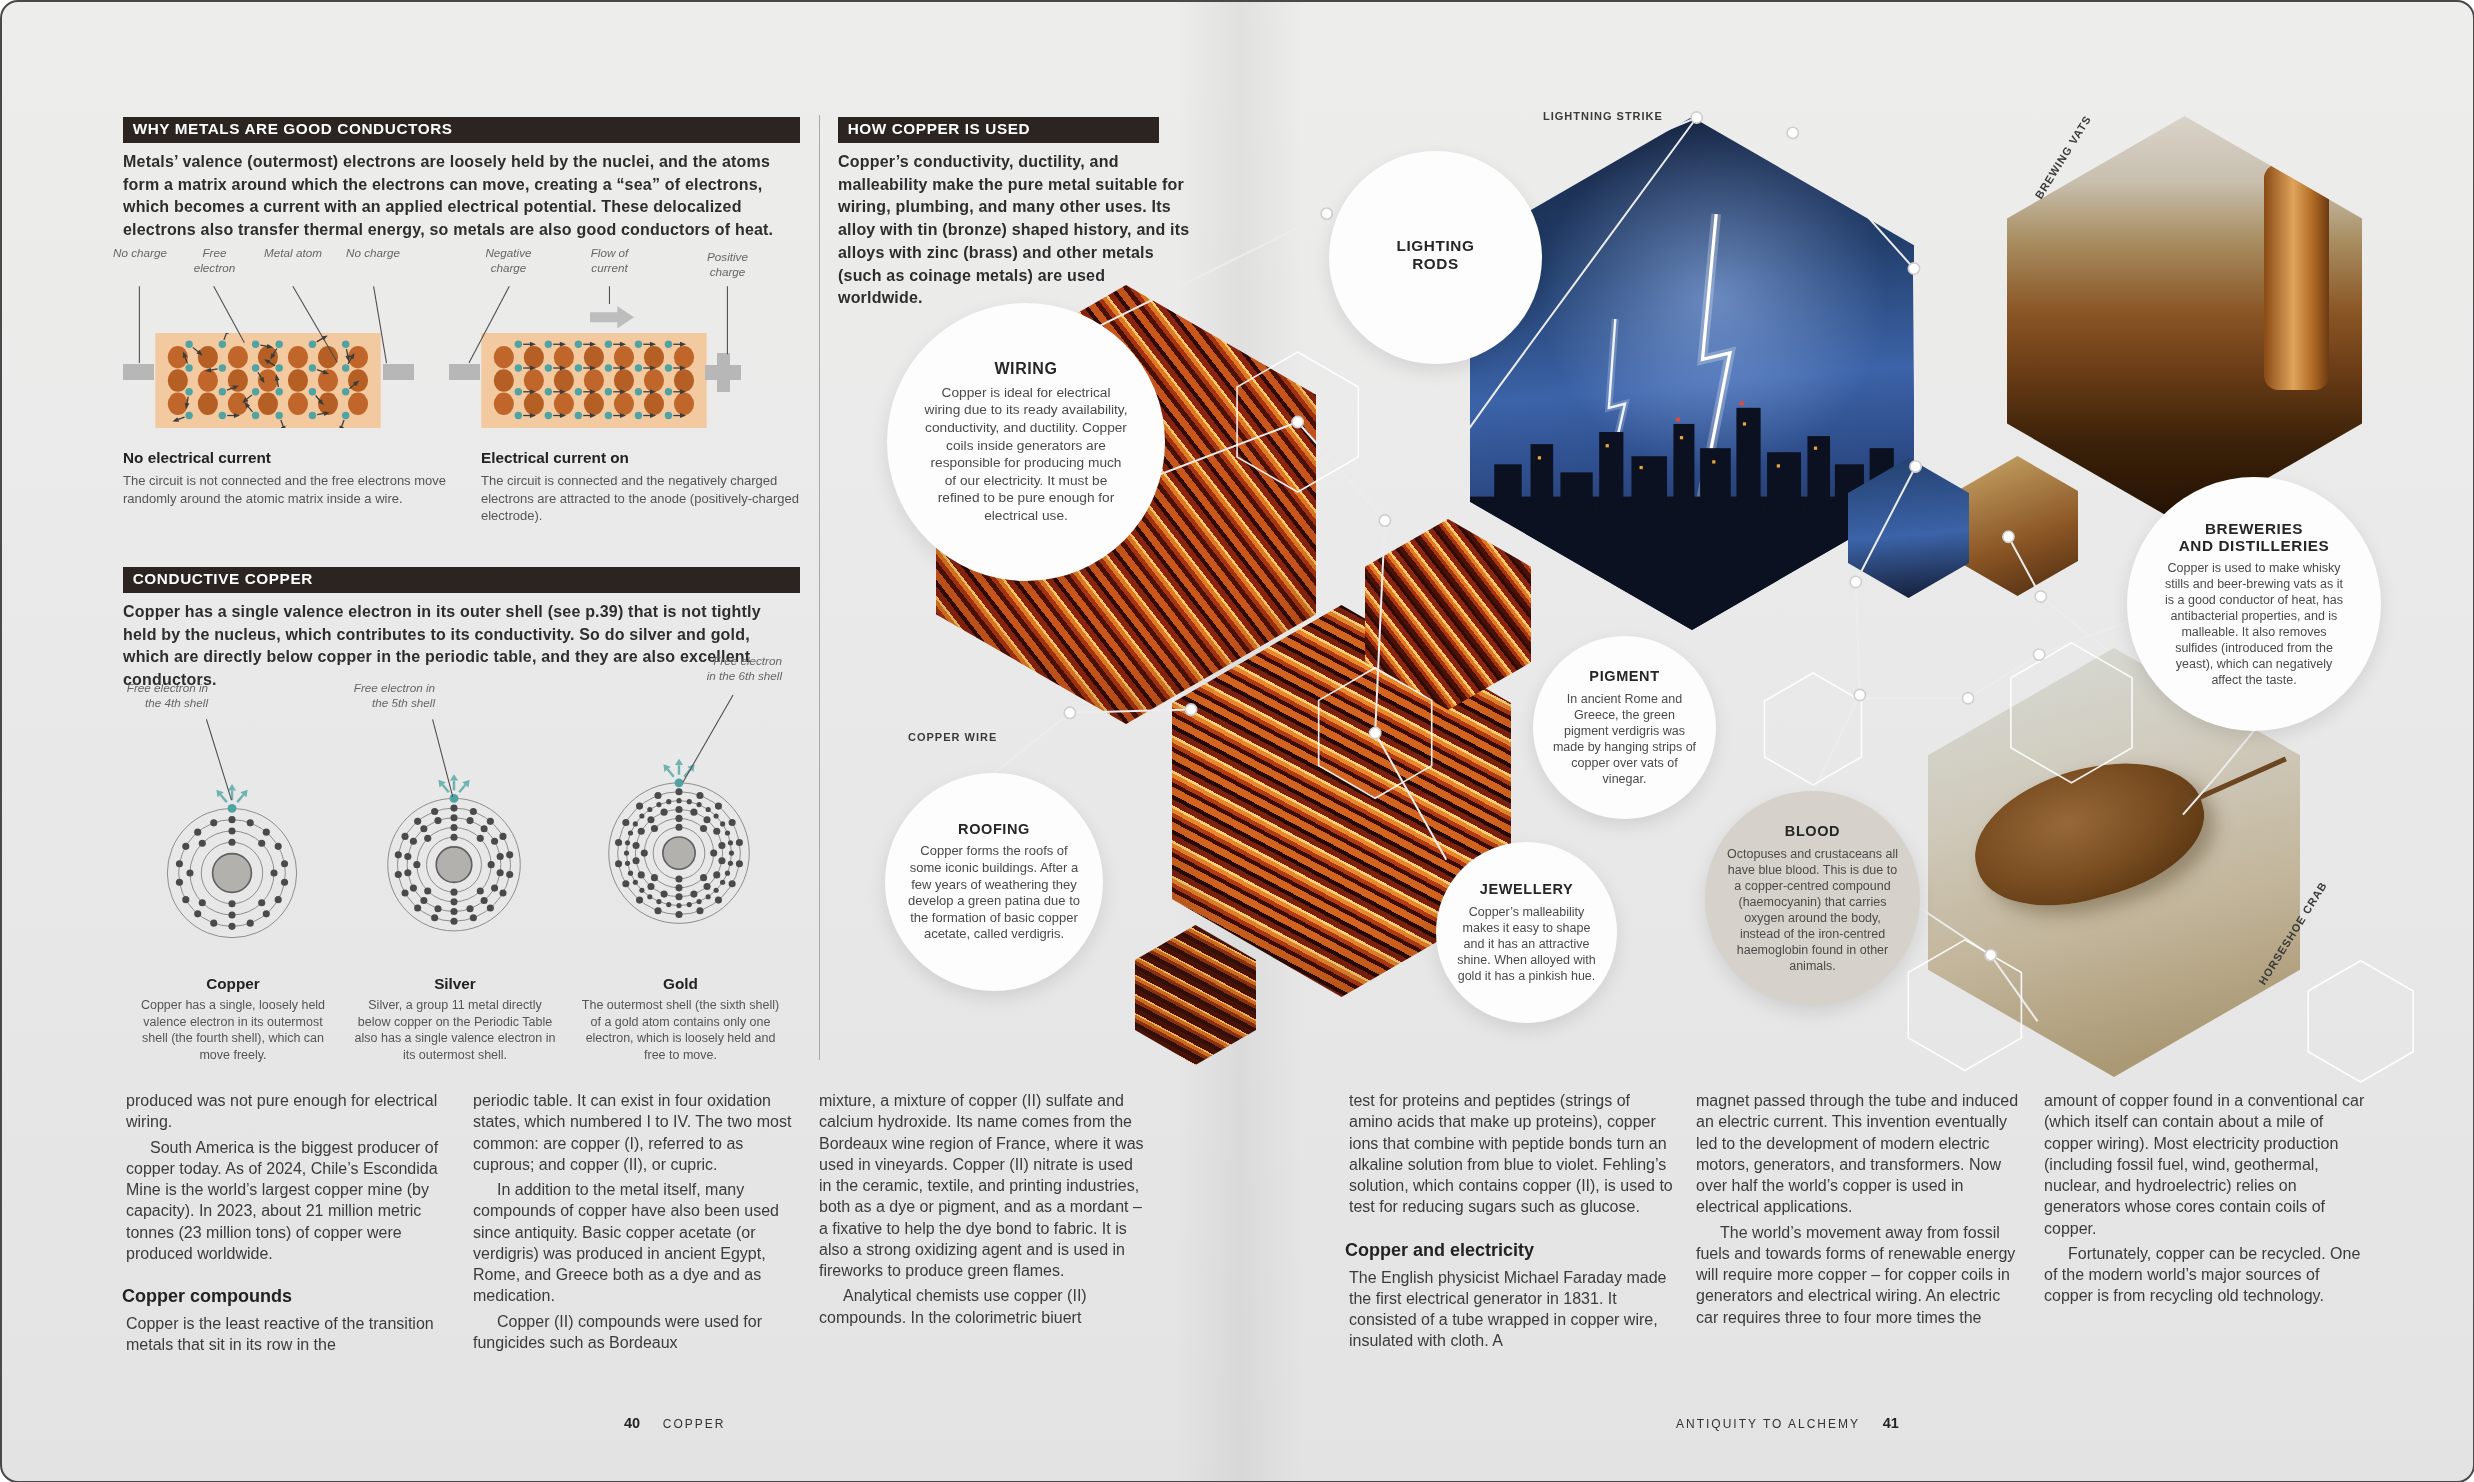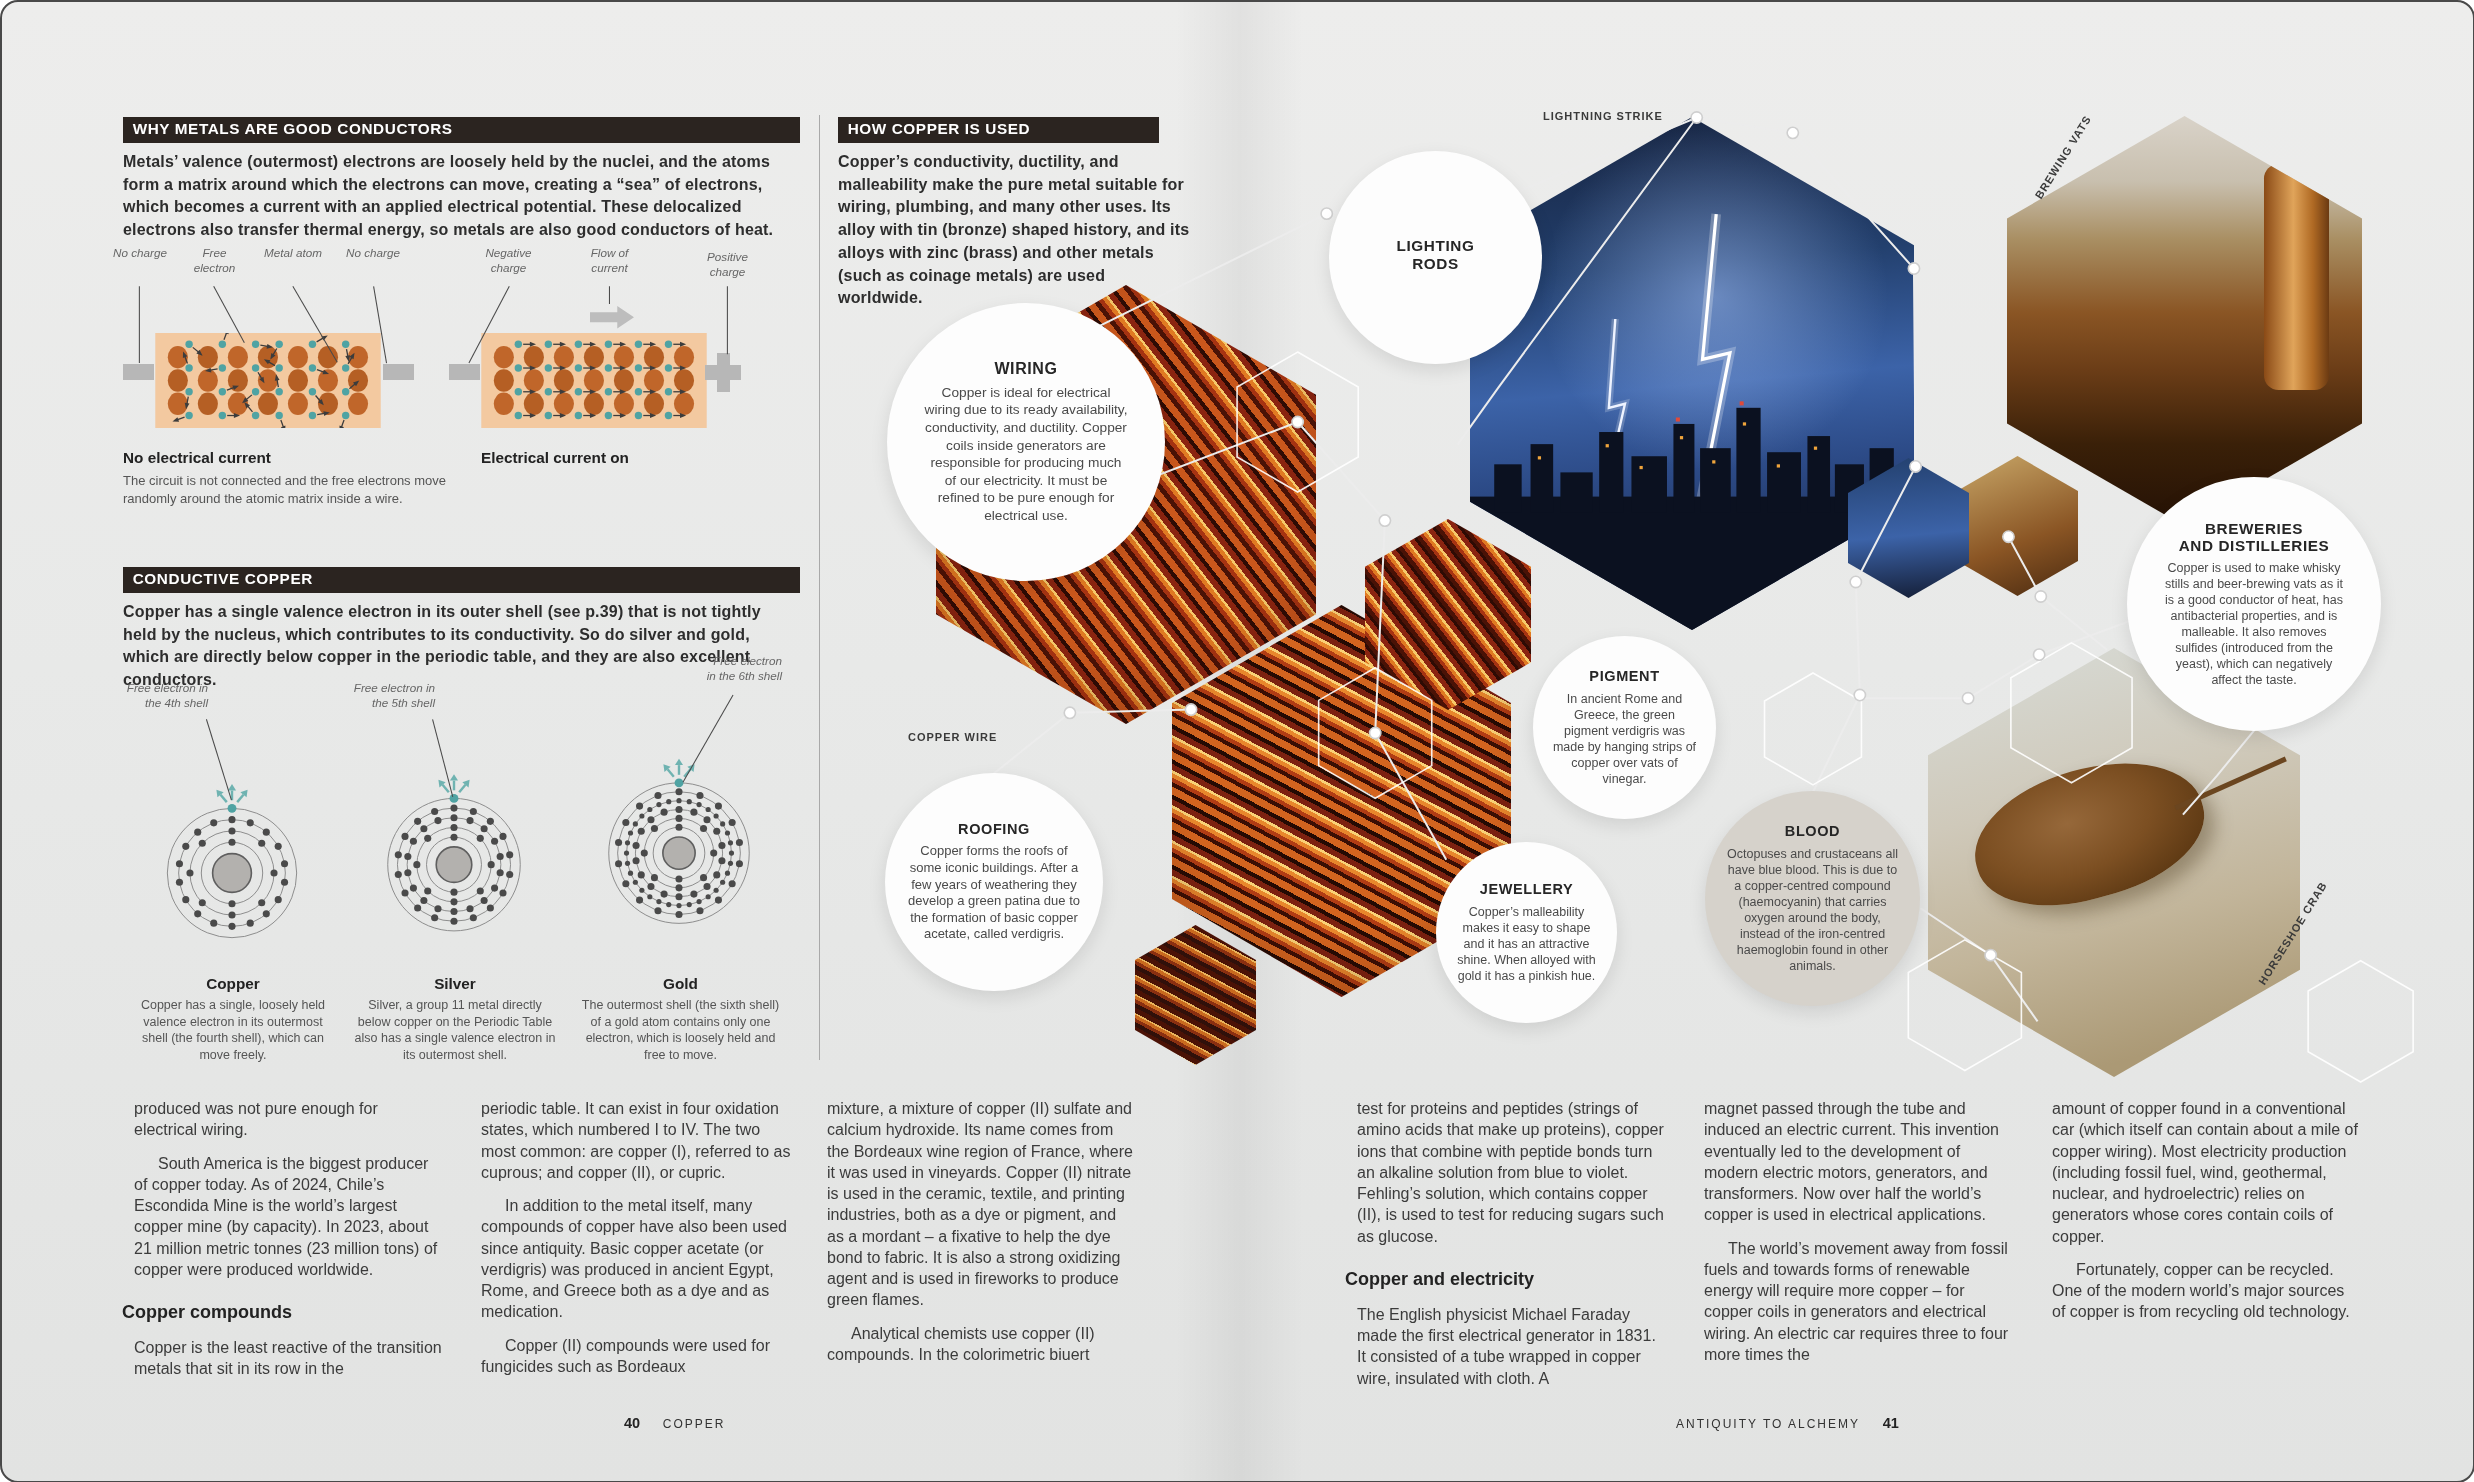--- a/index.html
+++ b/index.html
@@ -22,21 +22,21 @@
   .atom-svg{position:absolute;}
   .pointer-label{position:absolute;font-style:italic;color:#666;font-size:11.7px;line-height:1.3;white-space:pre-line;}
   .hex{position:absolute;clip-path:polygon(50% 0,100% 25%,100% 75%,50% 100%,0 75%,0 25%);}
   .hex-inner{position:absolute;inset:0;}
   .bubble{position:absolute;border-radius:50%;display:flex;flex-direction:column;justify-content:center;
     text-align:center;box-sizing:border-box;background:#fdfdfd;box-shadow:0 6.5px 18px rgba(0,0,0,.10);z-index:10;}
   .b-title{font-weight:700;color:#262626;letter-spacing:0.6px;line-height:1.15;margin-bottom:5.7px;white-space:pre-line;}
   .b-text{color:#4a4a4a;line-height:1.28;}
   .photo-label{position:absolute;font-weight:700;color:#3a3a3a;font-size:11px;letter-spacing:1px;z-index:11;white-space:nowrap;}
   .col{position:absolute;width:334px;color:#3b3b3b;font-size:16px;line-height:1.33;text-align:left;}
-  .col p{margin:12px;}
+  .col p{margin:4px;}
   .col p.ind{text-indent:24px;}
   .col h3{margin:21px 0 1.6px;font-size:18px;color:#222;}
   .footer{position:absolute;display:flex;align-items:baseline;gap:22.6px;z-index:12;}
   .pnum{font-weight:700;font-size:14.5px;color:#222;}
   .ftext{font-size:12px;letter-spacing:2px;color:#333;}
   svg.overlay{position:absolute;left:0;top:0;z-index:4;pointer-events:none;}
   .z1{z-index:1}
 </style>
 </head>
 <body>
@@ -253,20 +253,21 @@
 
   <div class="electrode" style="left:121px;top:362px;width:31px;height:16px;"></div>
   <div class="electrode" style="left:381px;top:362px;width:31px;height:16px;"></div>
   <div class="electrode" style="left:447px;top:362px;width:31px;height:16px;"></div>
   <div class="electrode" style="left:715px;top:351px;width:13px;height:39px;"></div>
   <div class="electrode" style="left:703px;top:363px;width:36px;height:14.5px;"></div>
 
   <div class="cap-title" style="left:121px;top:447px;">No electrical current</div>
   <div class="cap-text" style="left:121px;top:470px;width:339px;">The circuit is not connected and the free electrons move randomly around the atomic matrix inside a wire.</div>
   <div class="cap-title" style="left:479px;top:447px;">Electrical current on</div>
+  <div class="cap-text" style="left:479px;top:470px;width:347px;">The circuit is connected and the negatively charged electrons are attracted to the anode (positively-charged electrode).</div>
 
   <div class="bar" style="left:121px;top:565px;width:677px;">CONDUCTIVE COPPER</div>
   <div class="intro" style="left:121px;top:599px;width:638px;">Copper has a single valence electron in its outer shell (see p.39) that is not tightly held by the nucleus, which contributes to its conductivity. So do silver and gold, which are directly below copper in the periodic table, and they are also excellent conductors.</div>
   <div id="atoms-area">
       <svg width="170" height="194" viewBox="-105 -120 210 240" class="atom-svg" style="left:145px;top:774px;">
         <circle cx="0" cy="0" r="38" fill="none" stroke="#8a8a8a" stroke-width="1.2"></circle>
         <circle cx="0" cy="0" r="52" fill="none" stroke="#8a8a8a" stroke-width="1.2"></circle>
         <circle cx="0" cy="0" r="66" fill="none" stroke="#8a8a8a" stroke-width="1.2"></circle>
         <circle cx="0" cy="0" r="80" fill="none" stroke="#8a8a8a" stroke-width="1.2"></circle>
         <circle cx="0" cy="0" r="24" fill="#b3b1ae" stroke="#5f5f5f" stroke-width="2"></circle>

